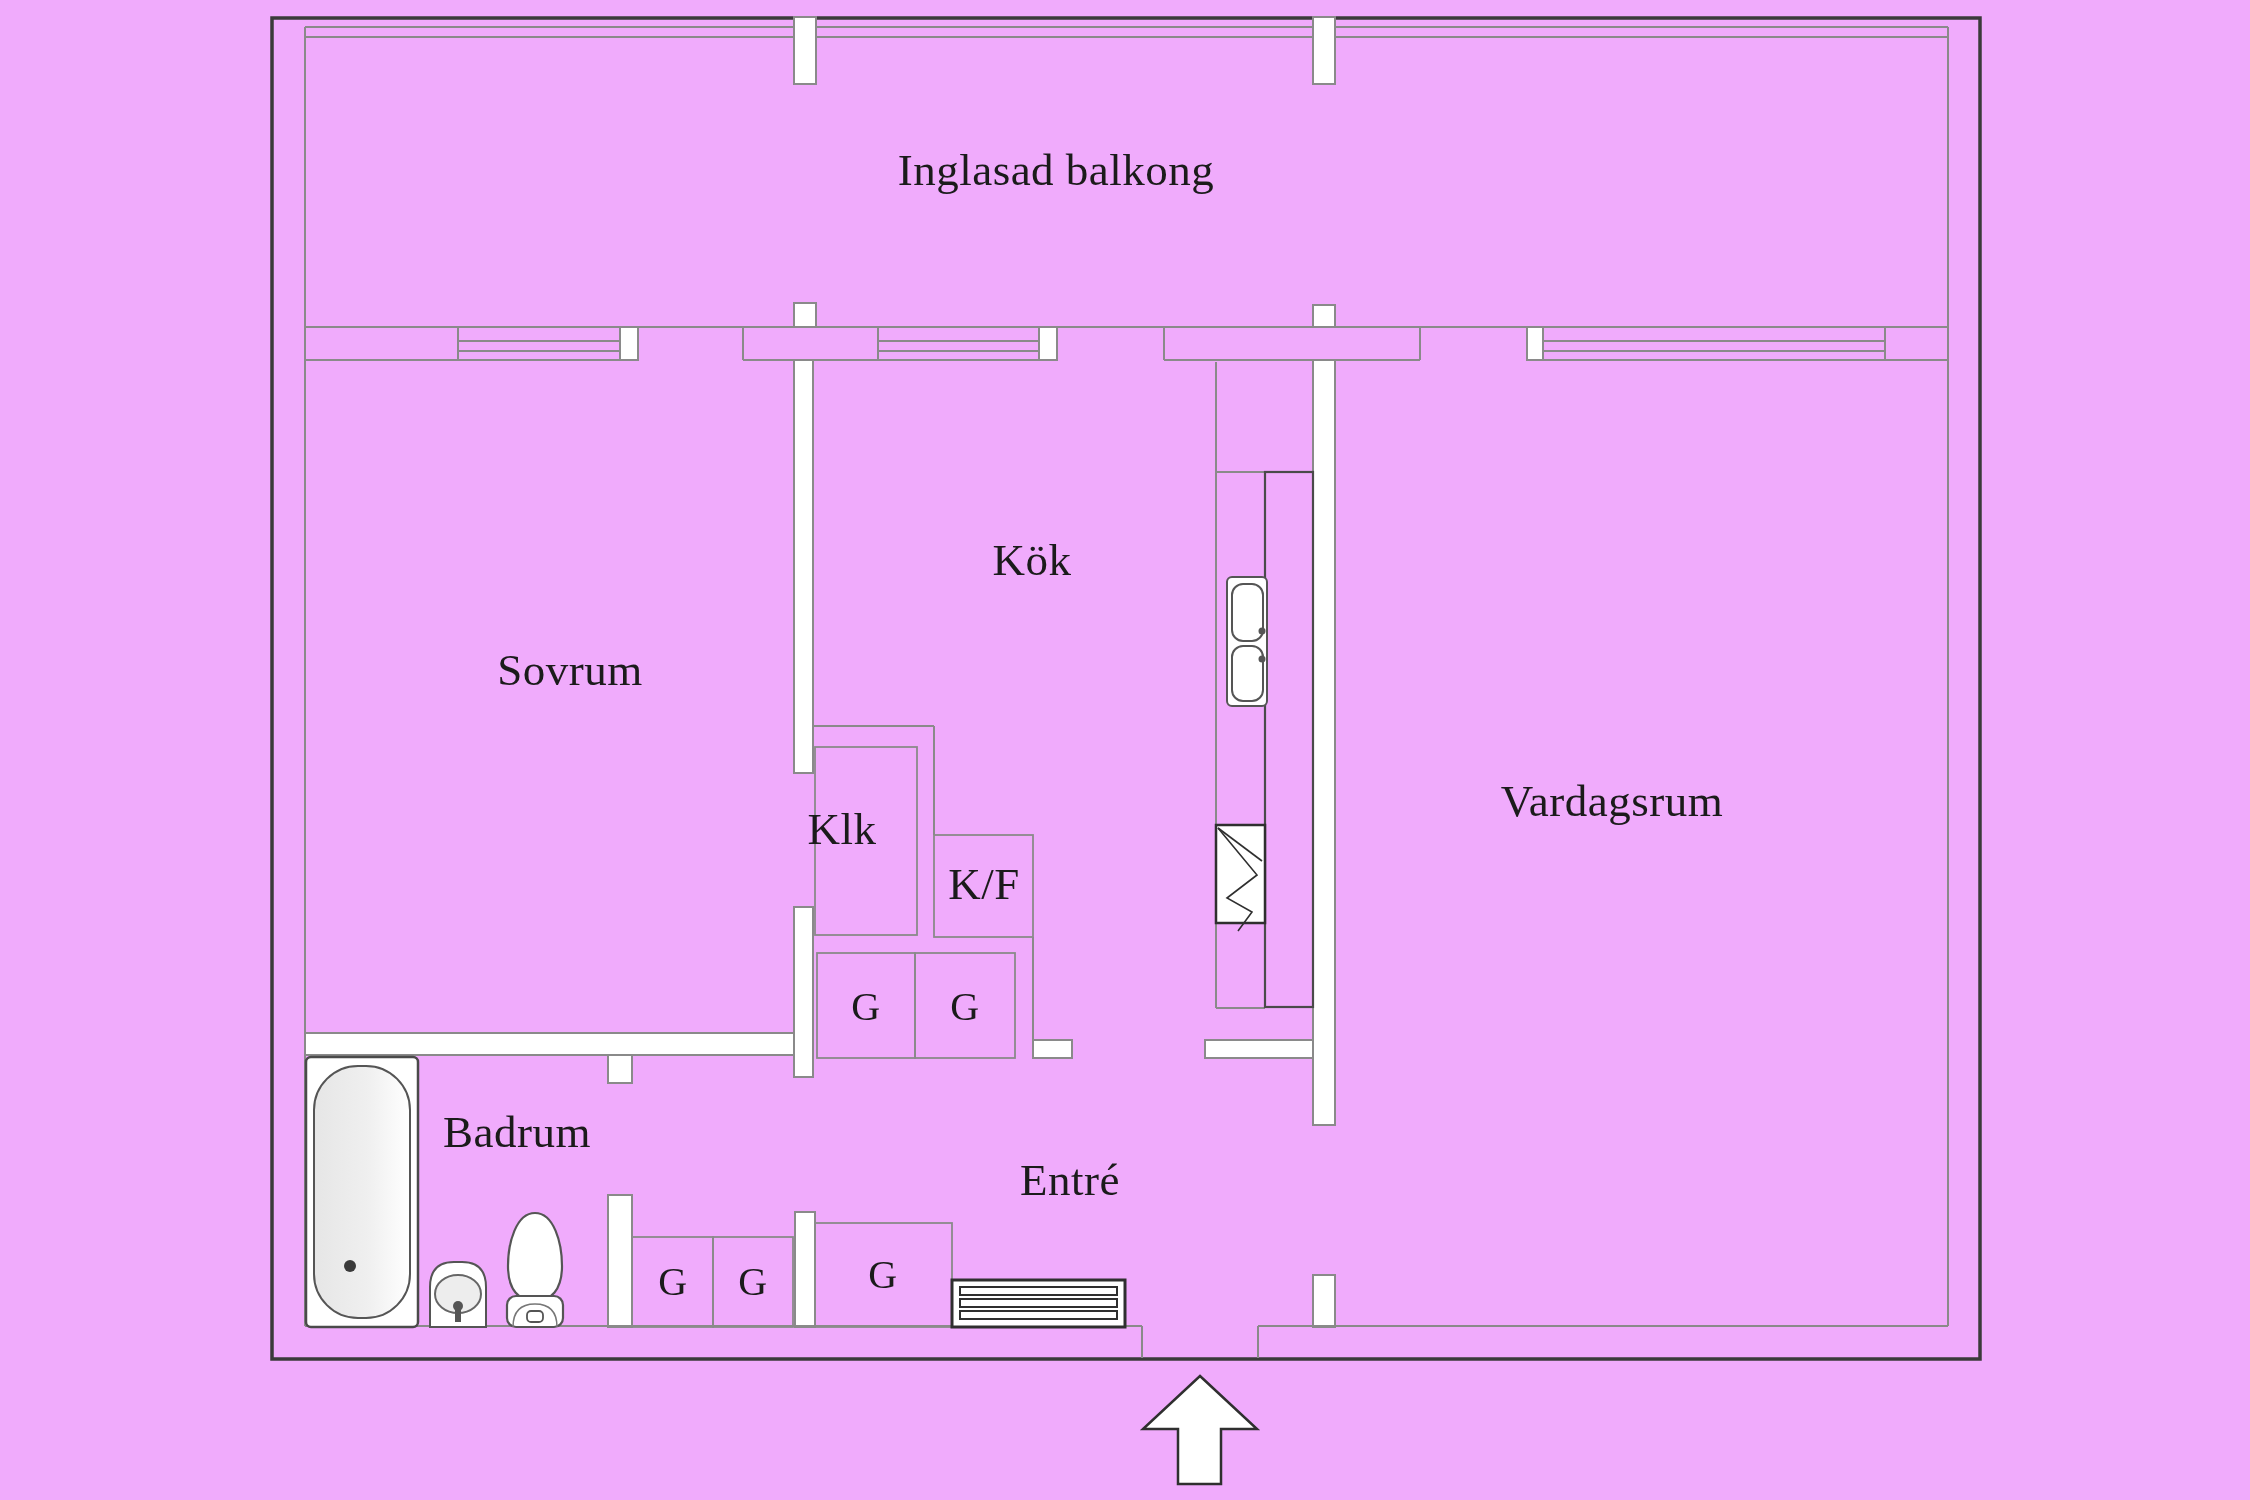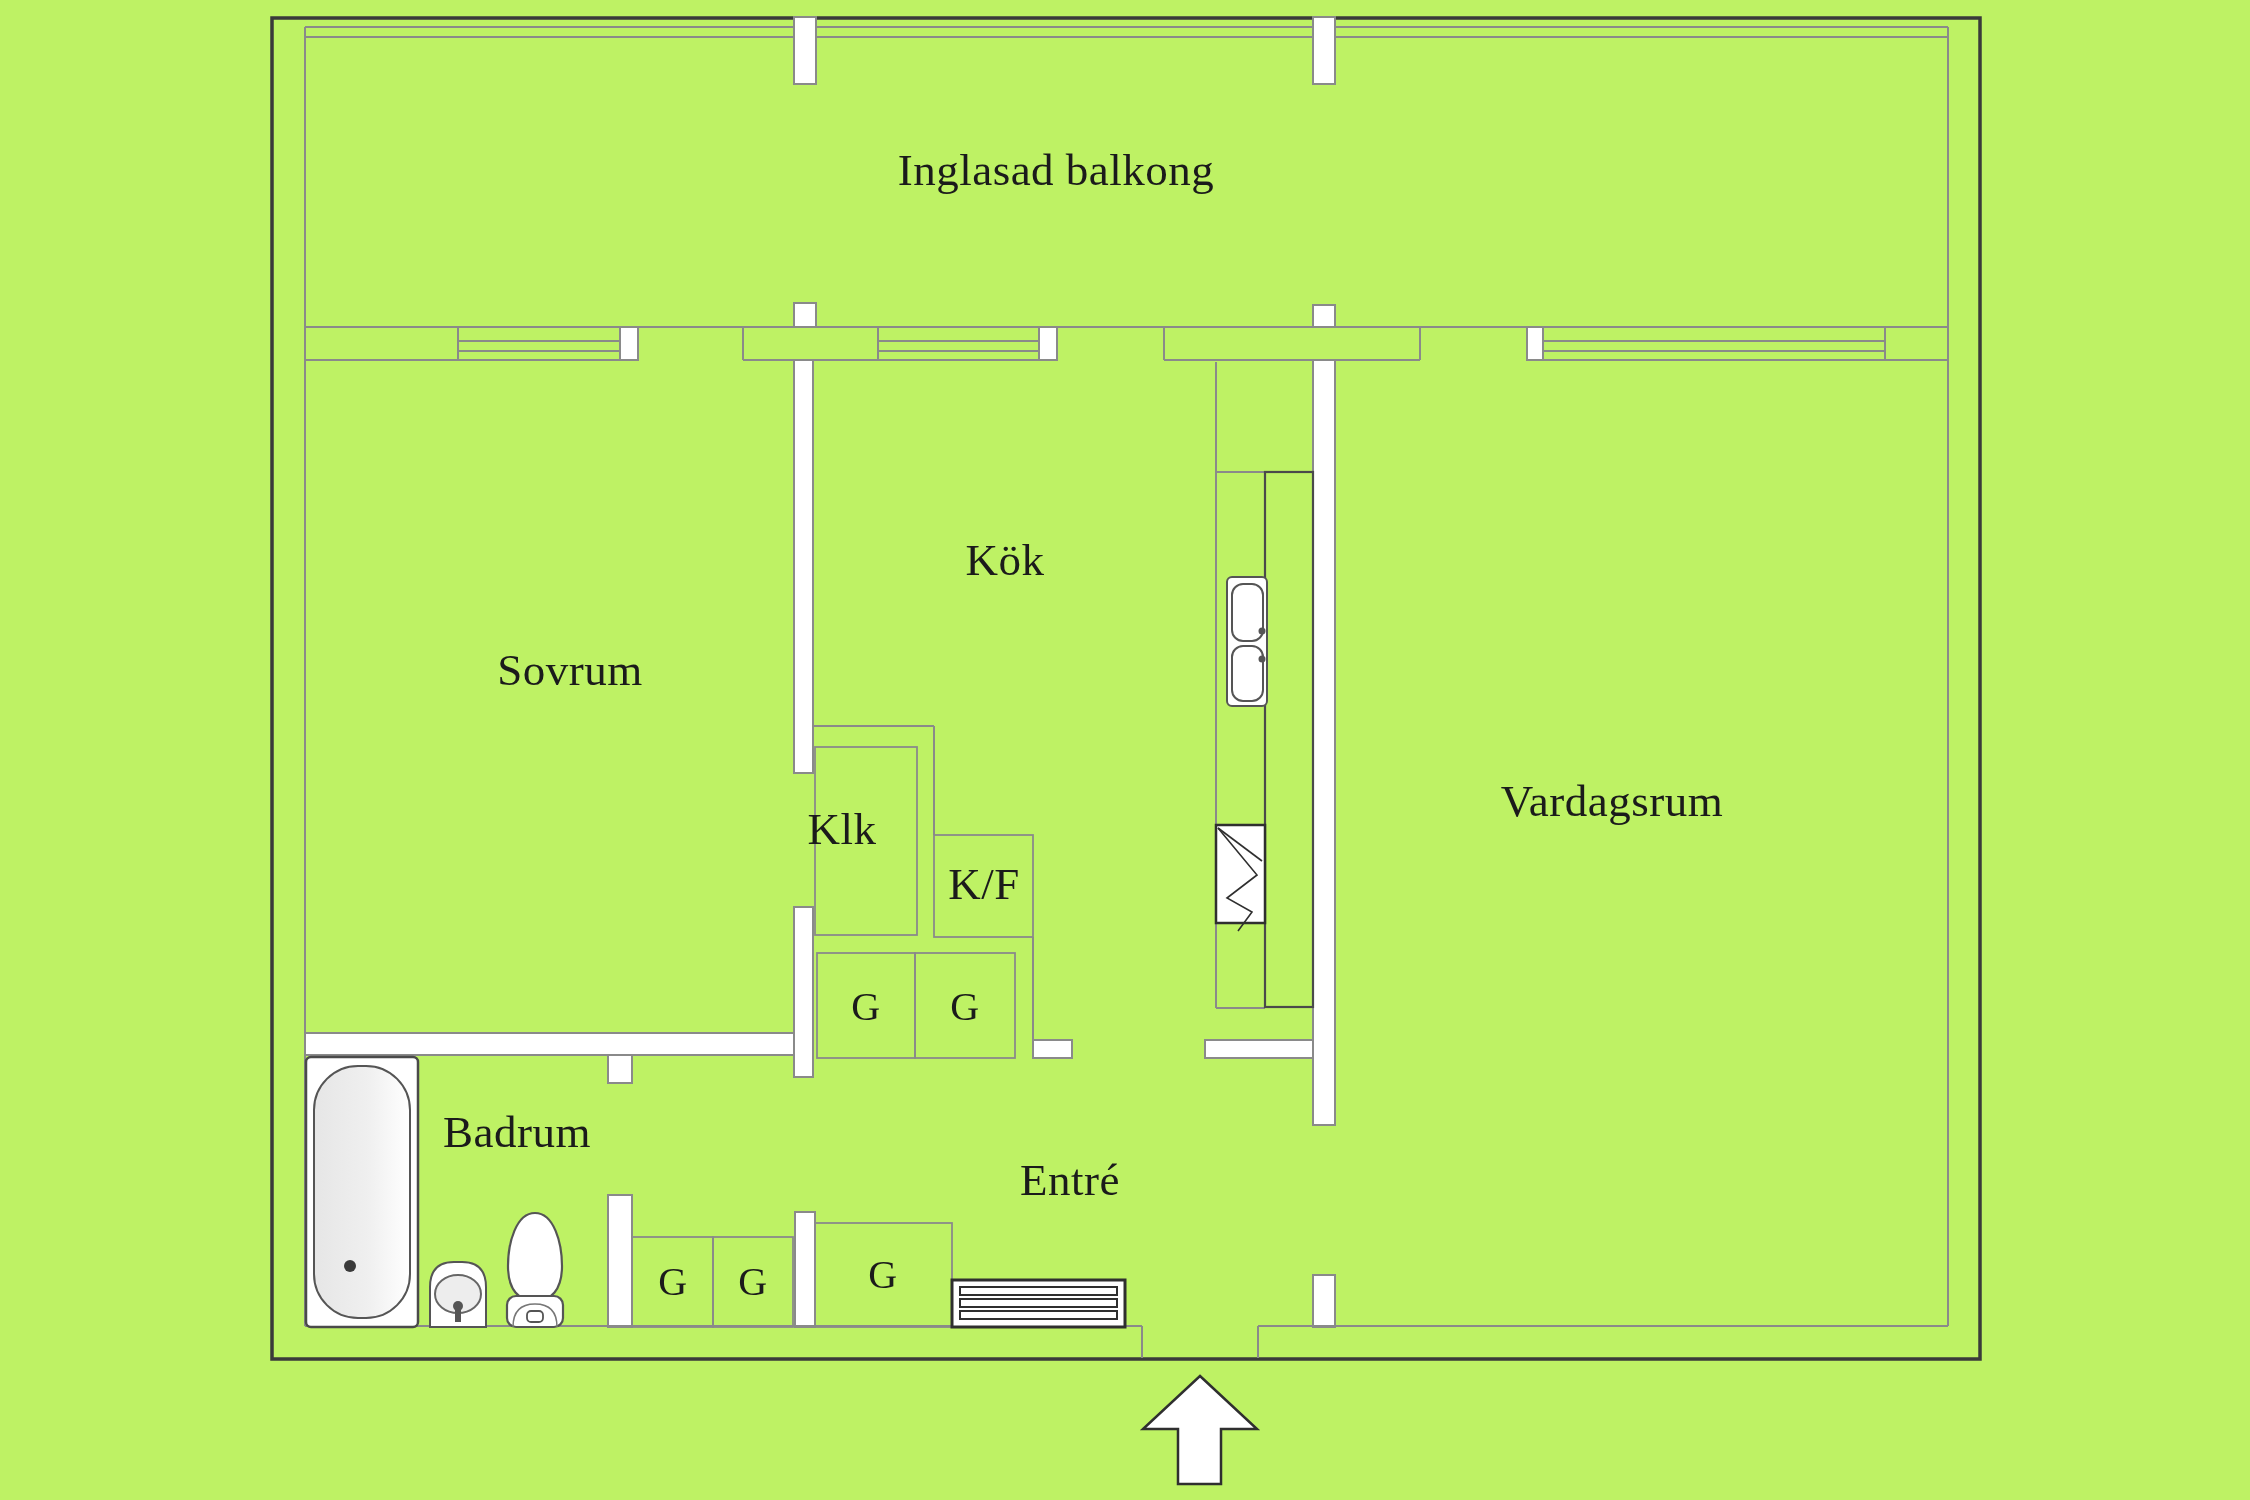--- a/index.html
+++ b/index.html
@@ -1,19 +1,19 @@
 <!DOCTYPE html>
 <html><head>
 <meta charset="utf-8">
 <style>
   html,body{margin:0;padding:0;background:#ffffff;}
   .stage{
     position:relative;
     width:2250px;height:1500px;
-    background:#bef264;
+    background:#f0abfc;
     font-family:"Liberation Serif","DejaVu Serif",serif;
     overflow:hidden;
   }
   .plan-svg{position:absolute;left:0;top:0;}
   .lbl{
     position:absolute;
     transform:translate(-50%,-50%);
     color:#1b1b1b;
     white-space:nowrap;
     font-size:45px;
@@ -168,21 +168,21 @@
       <rect x="952" y="1280" width="173" height="47" stroke-width="3" fill="#ffffff"></rect>
       <rect x="960" y="1287" width="157" height="8" stroke-width="2"></rect>
       <rect x="960" y="1299" width="157" height="8" stroke-width="2"></rect>
       <rect x="960" y="1311" width="157" height="8" stroke-width="2"></rect>
     </g>
     <path d="M1200,1376 L1257,1429 L1221,1429 L1221,1484 L1178,1484 L1178,1429 L1143,1429 Z" fill="#ffffff" stroke="#2f2f2f" stroke-width="2.5"></path>
   </svg>
 
   <div class="lbl" style="left:1056px; top:170px;">Inglasad balkong</div>
   <div class="lbl" style="left:570px;  top:670px;">Sovrum</div>
-  <div class="lbl" style="left:1005px; top:560px;">Kök</div>
+  <div class="lbl" style="left:1032px; top:560px;">Kök</div>
   <div class="lbl" style="left:842px;  top:829px;">Klk</div>
   <div class="lbl" style="left:984px;  top:884px;">K/F</div>
   <div class="lbl" style="left:1612px; top:801px;">Vardagsrum</div>
   <div class="lbl" style="left:517px;  top:1132px;">Badrum</div>
   <div class="lbl" style="left:1070px; top:1180px;">Entré</div>
 
   <div class="lbl small" style="left:866px; top:1007px;">G</div>
   <div class="lbl small" style="left:965px; top:1007px;">G</div>
   <div class="lbl small" style="left:673px; top:1282px;">G</div>
   <div class="lbl small" style="left:753px; top:1282px;">G</div>

